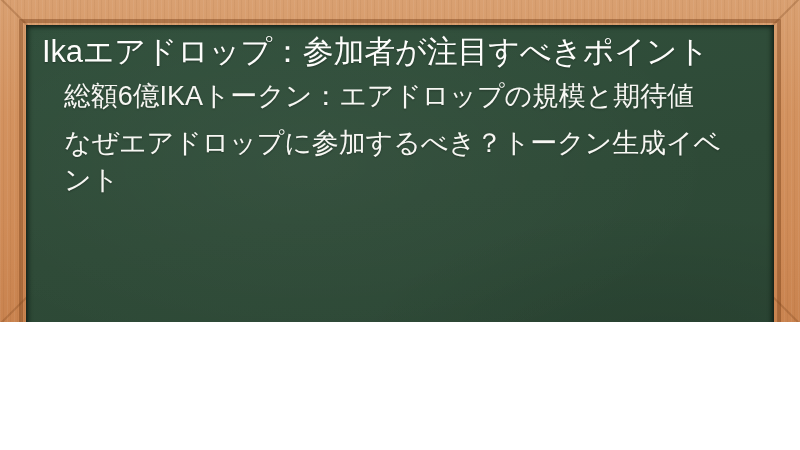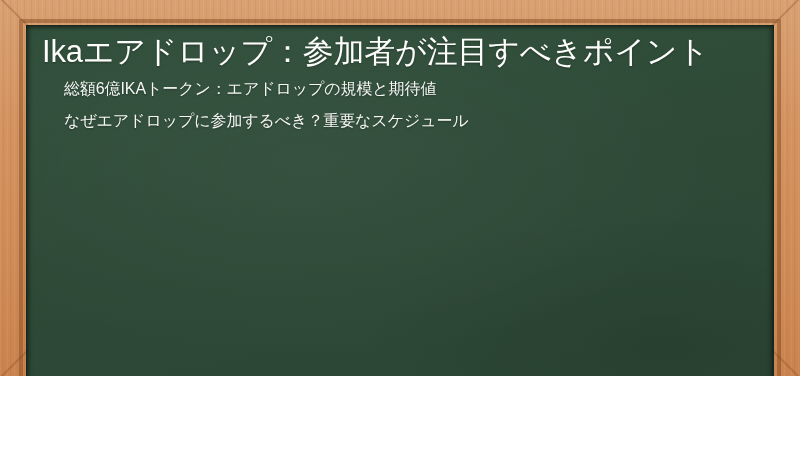--- a/index.html
+++ b/index.html
@@ -11,21 +11,21 @@
     width: 800px;
     height: 450px;
     overflow: hidden;
     font-family: "Liberation Sans", "DejaVu Sans", sans-serif;
   }
 
   
   #blackboard-frame {
     position: relative;
     width: 800px;
-    height: 376px;
+    height: 322px;
     box-sizing: border-box;
     background:
       
       repeating-linear-gradient(90deg,
         rgba(255,255,255,0.055) 0px,
         rgba(255,255,255,0.055) 1px,
         rgba(0,0,0,0.00) 1px,
         rgba(0,0,0,0.00) 3px,
         rgba(110,60,20,0.07) 3px,
         rgba(110,60,20,0.07) 4px,
@@ -107,21 +107,21 @@
   }
 
   #topic-list {
     list-style: none;
     margin: 0;
     padding: 0 18px 0 30px;
   }
 
   .topic-item {
     color: #f7f7f3;
-    font-size: 16px;
+    font-size: 27px;
     line-height: 1.36;
     font-weight: 400;
     letter-spacing: -0.1px;
     margin: 0 0 10px 0;
     text-shadow: 0 1px 2px rgba(0,0,0,0.28);
   }
   .topic-item:last-child { margin-bottom: 0; }
 
   
   #chalk-stick {
@@ -147,21 +147,21 @@
 
   <div id="frame-inner-bevel"></div>
 
   <div id="chalkboard">
     <div id="board-content">
 
       <h1 id="slide-title">Ikaエアドロップ：参加者が注目すべきポイント</h1>
 
       <ul id="topic-list">
         <li class="topic-item">総額6億IKAトークン：エアドロップの規模と期待値</li>
-        <li class="topic-item">なぜエアドロップに参加するべき？重要なスケジュール</li>
+        <li class="topic-item">なぜエアドロップに参加するべき？トークン生成イベント</li>
       </ul>
 
     </div>
   </div>
 
   <div id="chalk-stick"></div>
 
 </div>
 
 </body></html>

